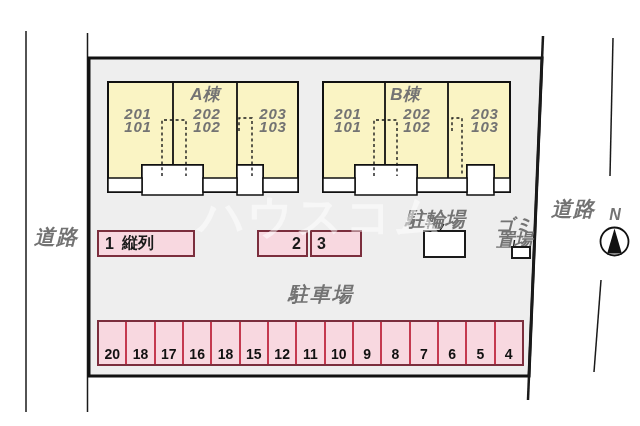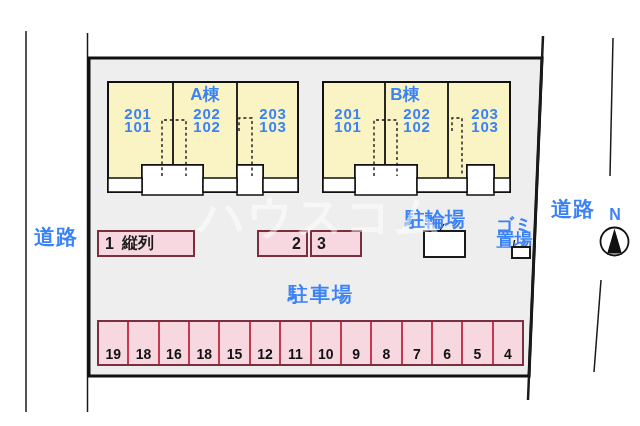--- a/index.html
+++ b/index.html
@@ -1,21 +1,21 @@
 <!DOCTYPE html>
 <html><head>
 <meta charset="utf-8">
 <style>
   html,body{margin:0;padding:0;background:#fff;}
   .canvas{
     position:relative;width:640px;height:426px;background:#ffffff;overflow:hidden;
     font-family:"Liberation Sans","DejaVu Sans",sans-serif;color:#1a1a1a;
   }
   svg.linework{position:absolute;left:0;top:0;z-index:1;}
-  .txt{position:absolute;z-index:3;color:#3b82f6;white-space:nowrap;}
+  .txt{position:absolute;z-index:3;color:#737373;white-space:nowrap;font-style:italic;}
   .road-label{font-size:21px;font-weight:bold;letter-spacing:1px;}
   .bldg-title{font-size:17px;font-weight:bold;text-align:center;}
   .unit-no{font-size:15px;font-weight:bold;line-height:13px;text-align:center;letter-spacing:0.8px;}
   .lot-label{font-size:20px;font-weight:bold;letter-spacing:2px;}
   .bike-label{font-size:20px;font-weight:bold;}
   .garb-label{font-size:18px;font-weight:bold;line-height:15px;text-align:center;margin-top:12px;}
   .n-label{font-size:16px;font-weight:bold;text-align:center;}
   .pink-box{
     position:absolute;z-index:3;background:#f8d8e0;border:2px solid #7b2e3d;
     box-sizing:border-box;display:flex;align-items:center;font-size:16px;font-weight:bold;
@@ -131,22 +131,23 @@
 
   <div class="txt garb-label" style="left:496px;top:206px;">
     <div>ゴミ</div>
     <div>置場</div>
   </div>
   <div class="white-box" style="left:511px;top:246px;width:20px;height:13px;"></div>
 
   <div class="txt lot-label" style="left:288px;top:281px;">駐車場</div>
 
   <div class="parking-row">
-    <div class="parking-cell">19</div>
+    <div class="parking-cell">20</div>
     <div class="parking-cell">18</div>
+    <div class="parking-cell">17</div>
     <div class="parking-cell">16</div>
     <div class="parking-cell">18</div>
     <div class="parking-cell">15</div>
     <div class="parking-cell">12</div>
     <div class="parking-cell">11</div>
     <div class="parking-cell">10</div>
     <div class="parking-cell">9</div>
     <div class="parking-cell">8</div>
     <div class="parking-cell">7</div>
     <div class="parking-cell">6</div>

